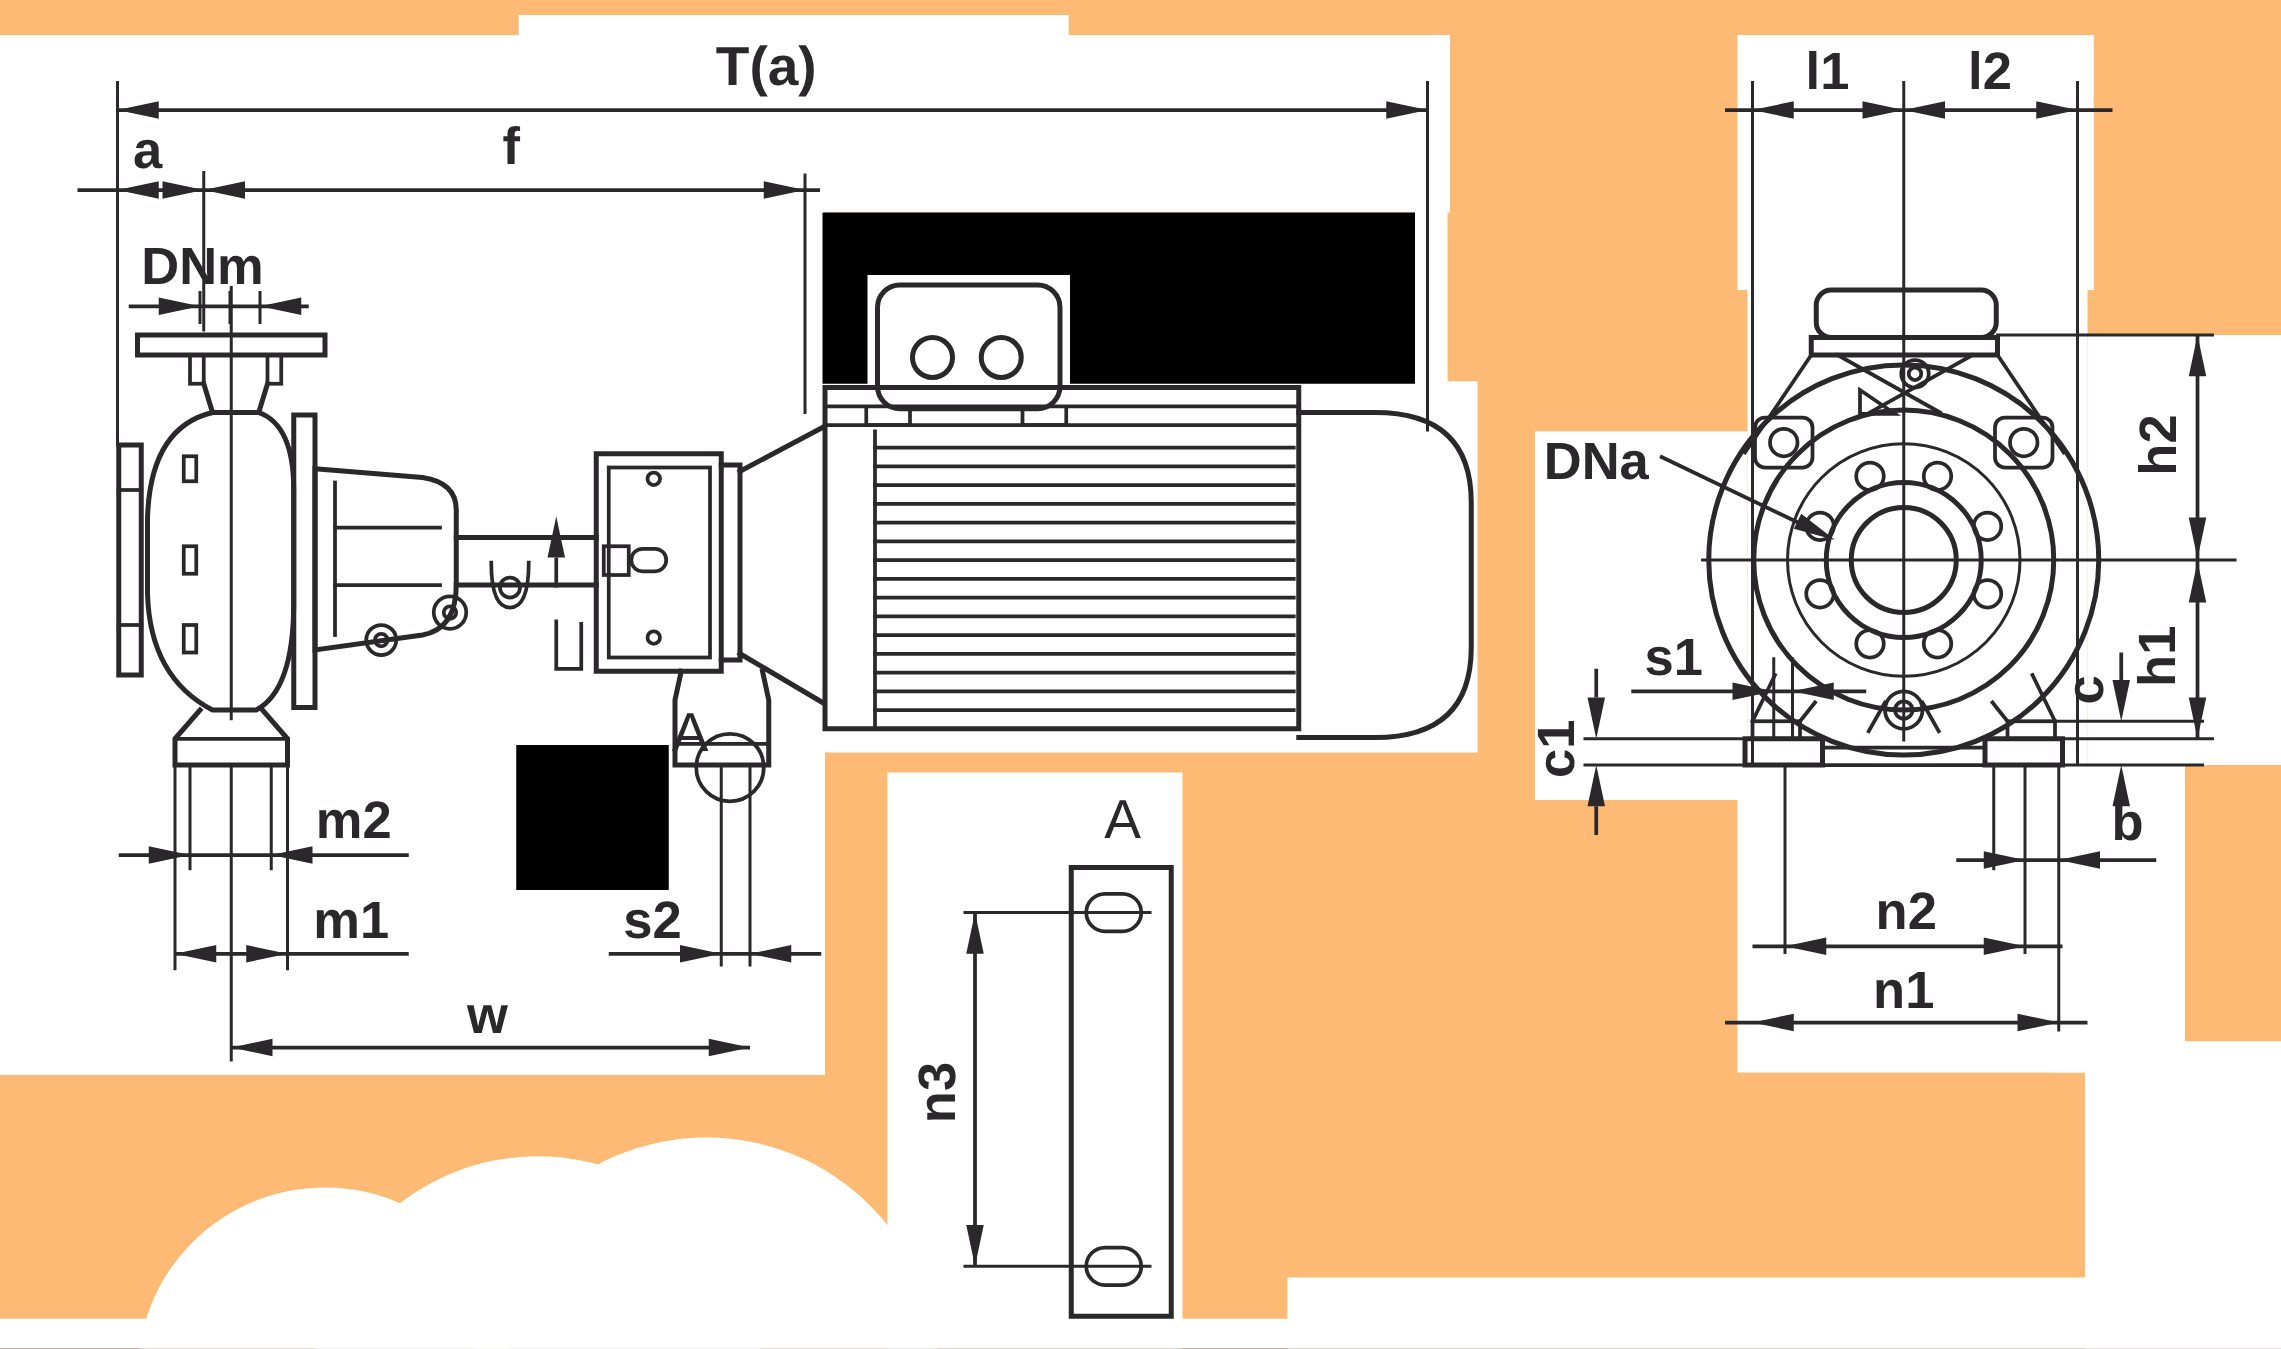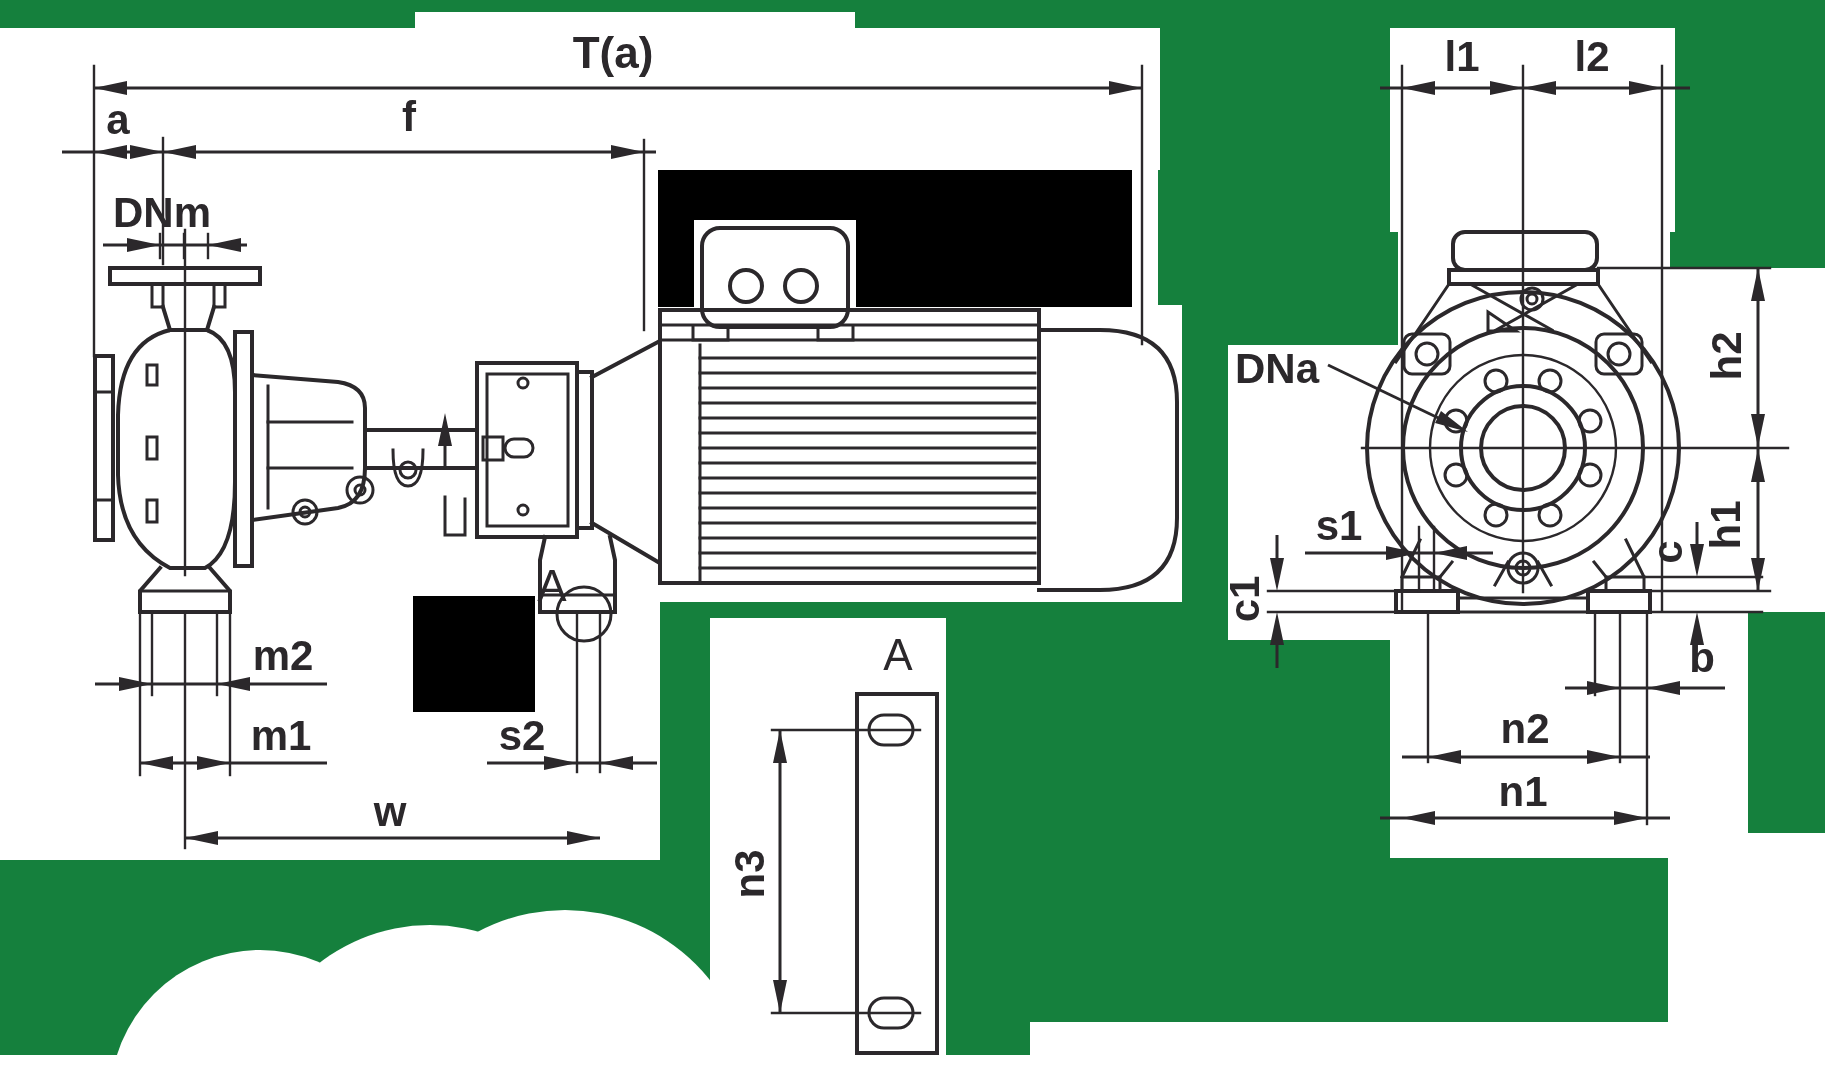--- a/index.html
+++ b/index.html
@@ -1,16 +1,16 @@
 <!DOCTYPE html>
 <html><head>
 <meta charset="utf-8">
 <style>
   html,body{margin:0;padding:0;background:#000;width:1825px;height:1079px;overflow:hidden;}
-  #stage{position:relative;width:1825px;height:1079px;background:#15803d;}
+  #stage{position:relative;width:1825px;height:1079px;background:#fdba74;}
   svg{position:absolute;left:0;top:0;}
   .paper{fill:#ffffff;}
   .blk{fill:#000000;}
   .ln{stroke:#2b282b;stroke-width:4;fill:none;stroke-linecap:square;}
   .ln2{stroke:#2b282b;stroke-width:3;fill:none;stroke-linecap:square;}
   .thin{stroke:#2b282b;stroke-width:2.4;fill:none;stroke-linecap:square;}
   .dim{stroke:#2b282b;stroke-width:3;fill:none;stroke-linecap:butt;}
   .arr{fill:#2b282b;stroke:none;}
   text{font-family:"Liberation Sans","DejaVu Sans",sans-serif;fill:#2b282b;}
   .lb{font-weight:bold;font-size:42px;}

